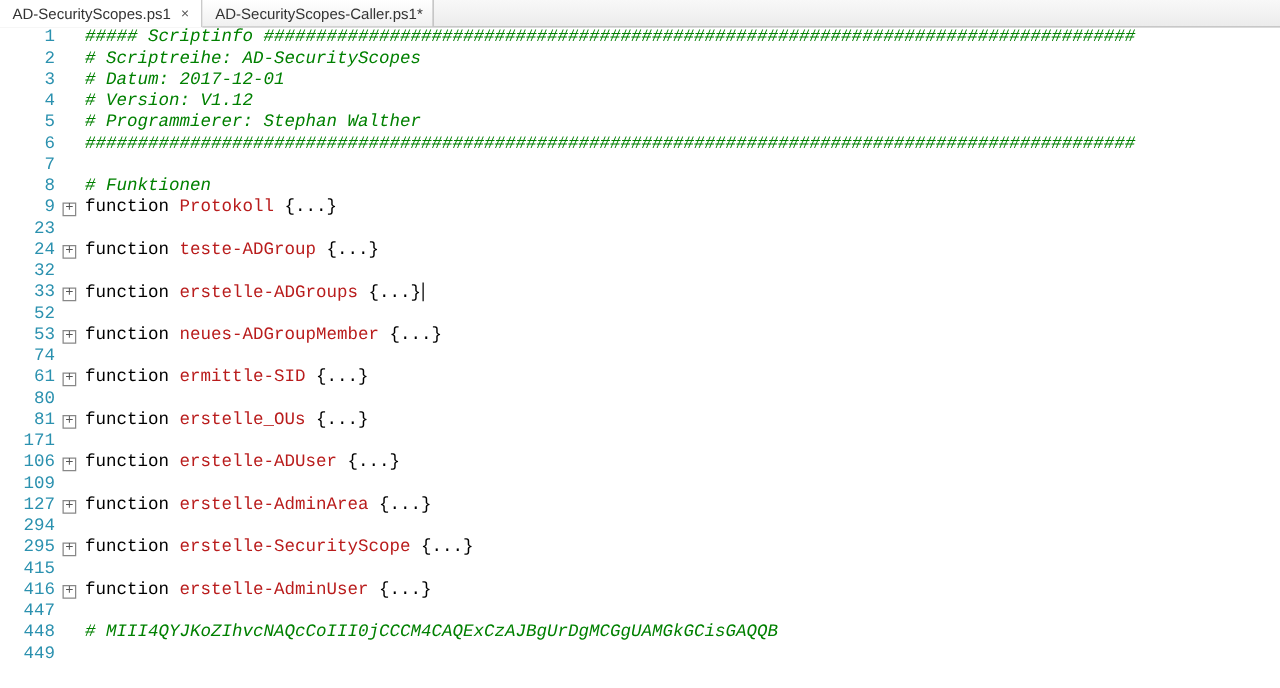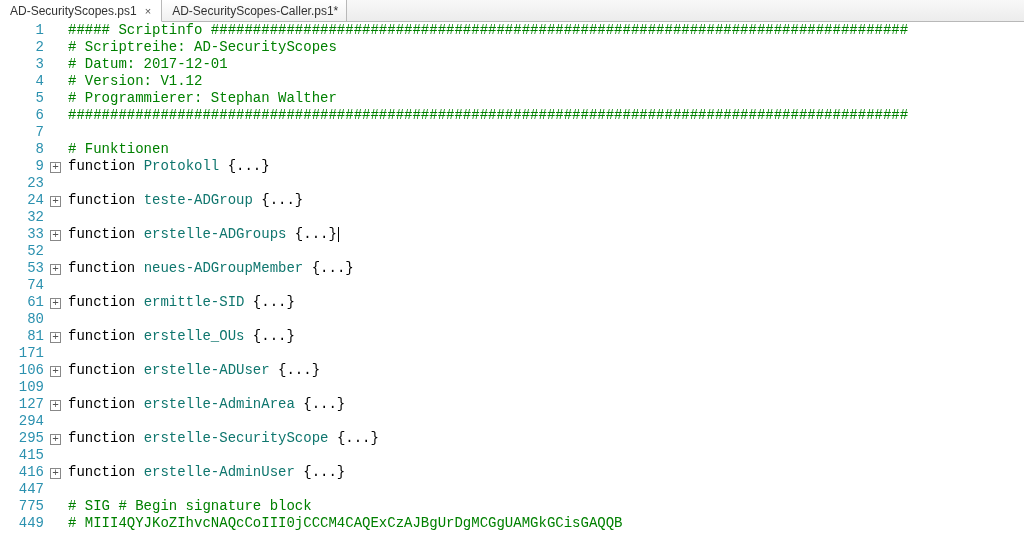--- a/index.html
+++ b/index.html
@@ -69,23 +69,23 @@
     color: #555;
     background: #fff;
     margin-top: 3px;
     cursor: pointer;
   }
   .code {
     flex: 1;
     overflow: hidden;
   }
   .line { height: 17px; line-height: 17px; }
-  .c-comment { color: #008000; }
+  .c-comment { color: #008000; font-style: italic; }
   .c-keyword { color: #000000; }
-  .c-func    { color: #0f766e; }
+  .c-func    { color: #b91c1c; }
   .c-punct   { color: #000; }
   .c-text    { color: #000; }
   .cursor {
     display: inline-block;
     width: 1px;
     height: 15px;
     background: #000;
     vertical-align: middle;
     margin-left: 1px;
   }
@@ -126,21 +126,21 @@
       <div class="line">81</div>
       <div class="line">171</div>
       <div class="line">106</div>
       <div class="line">109</div>
       <div class="line">127</div>
       <div class="line">294</div>
       <div class="line">295</div>
       <div class="line">415</div>
       <div class="line">416</div>
       <div class="line">447</div>
-      <div class="line">775</div>
+      <div class="line">448</div>
       <div class="line">449</div>
     </div>
   <div class="foldcol" id="foldcol">
       <div class="line"></div>
       <div class="line"></div>
       <div class="line"></div>
       <div class="line"></div>
       <div class="line"></div>
       <div class="line"></div>
       <div class="line"></div>
@@ -190,16 +190,15 @@
       <div class="line"><span class="c-text">  </span><span class="c-keyword">function</span><span class="c-text"> </span><span class="c-func">erstelle_OUs</span><span class="c-text"> </span><span class="c-punct">{...}</span></div>
       <div class="line"></div>
       <div class="line"><span class="c-text">  </span><span class="c-keyword">function</span><span class="c-text"> </span><span class="c-func">erstelle-ADUser</span><span class="c-text"> </span><span class="c-punct">{...}</span></div>
       <div class="line"></div>
       <div class="line"><span class="c-text">  </span><span class="c-keyword">function</span><span class="c-text"> </span><span class="c-func">erstelle-AdminArea</span><span class="c-text"> </span><span class="c-punct">{...}</span></div>
       <div class="line"></div>
       <div class="line"><span class="c-text">  </span><span class="c-keyword">function</span><span class="c-text"> </span><span class="c-func">erstelle-SecurityScope</span><span class="c-text"> </span><span class="c-punct">{...}</span></div>
       <div class="line"></div>
       <div class="line"><span class="c-text">  </span><span class="c-keyword">function</span><span class="c-text"> </span><span class="c-func">erstelle-AdminUser</span><span class="c-text"> </span><span class="c-punct">{...}</span></div>
       <div class="line"></div>
-      <div class="line"><span class="c-comment"># SIG # Begin signature block</span></div>
       <div class="line"><span class="c-comment"># MIII4QYJKoZIhvcNAQcCoIII0jCCCM4CAQExCzAJBgUrDgMCGgUAMGkGCisGAQQB</span></div>
     </div>
 </div>
 
 </body></html>

